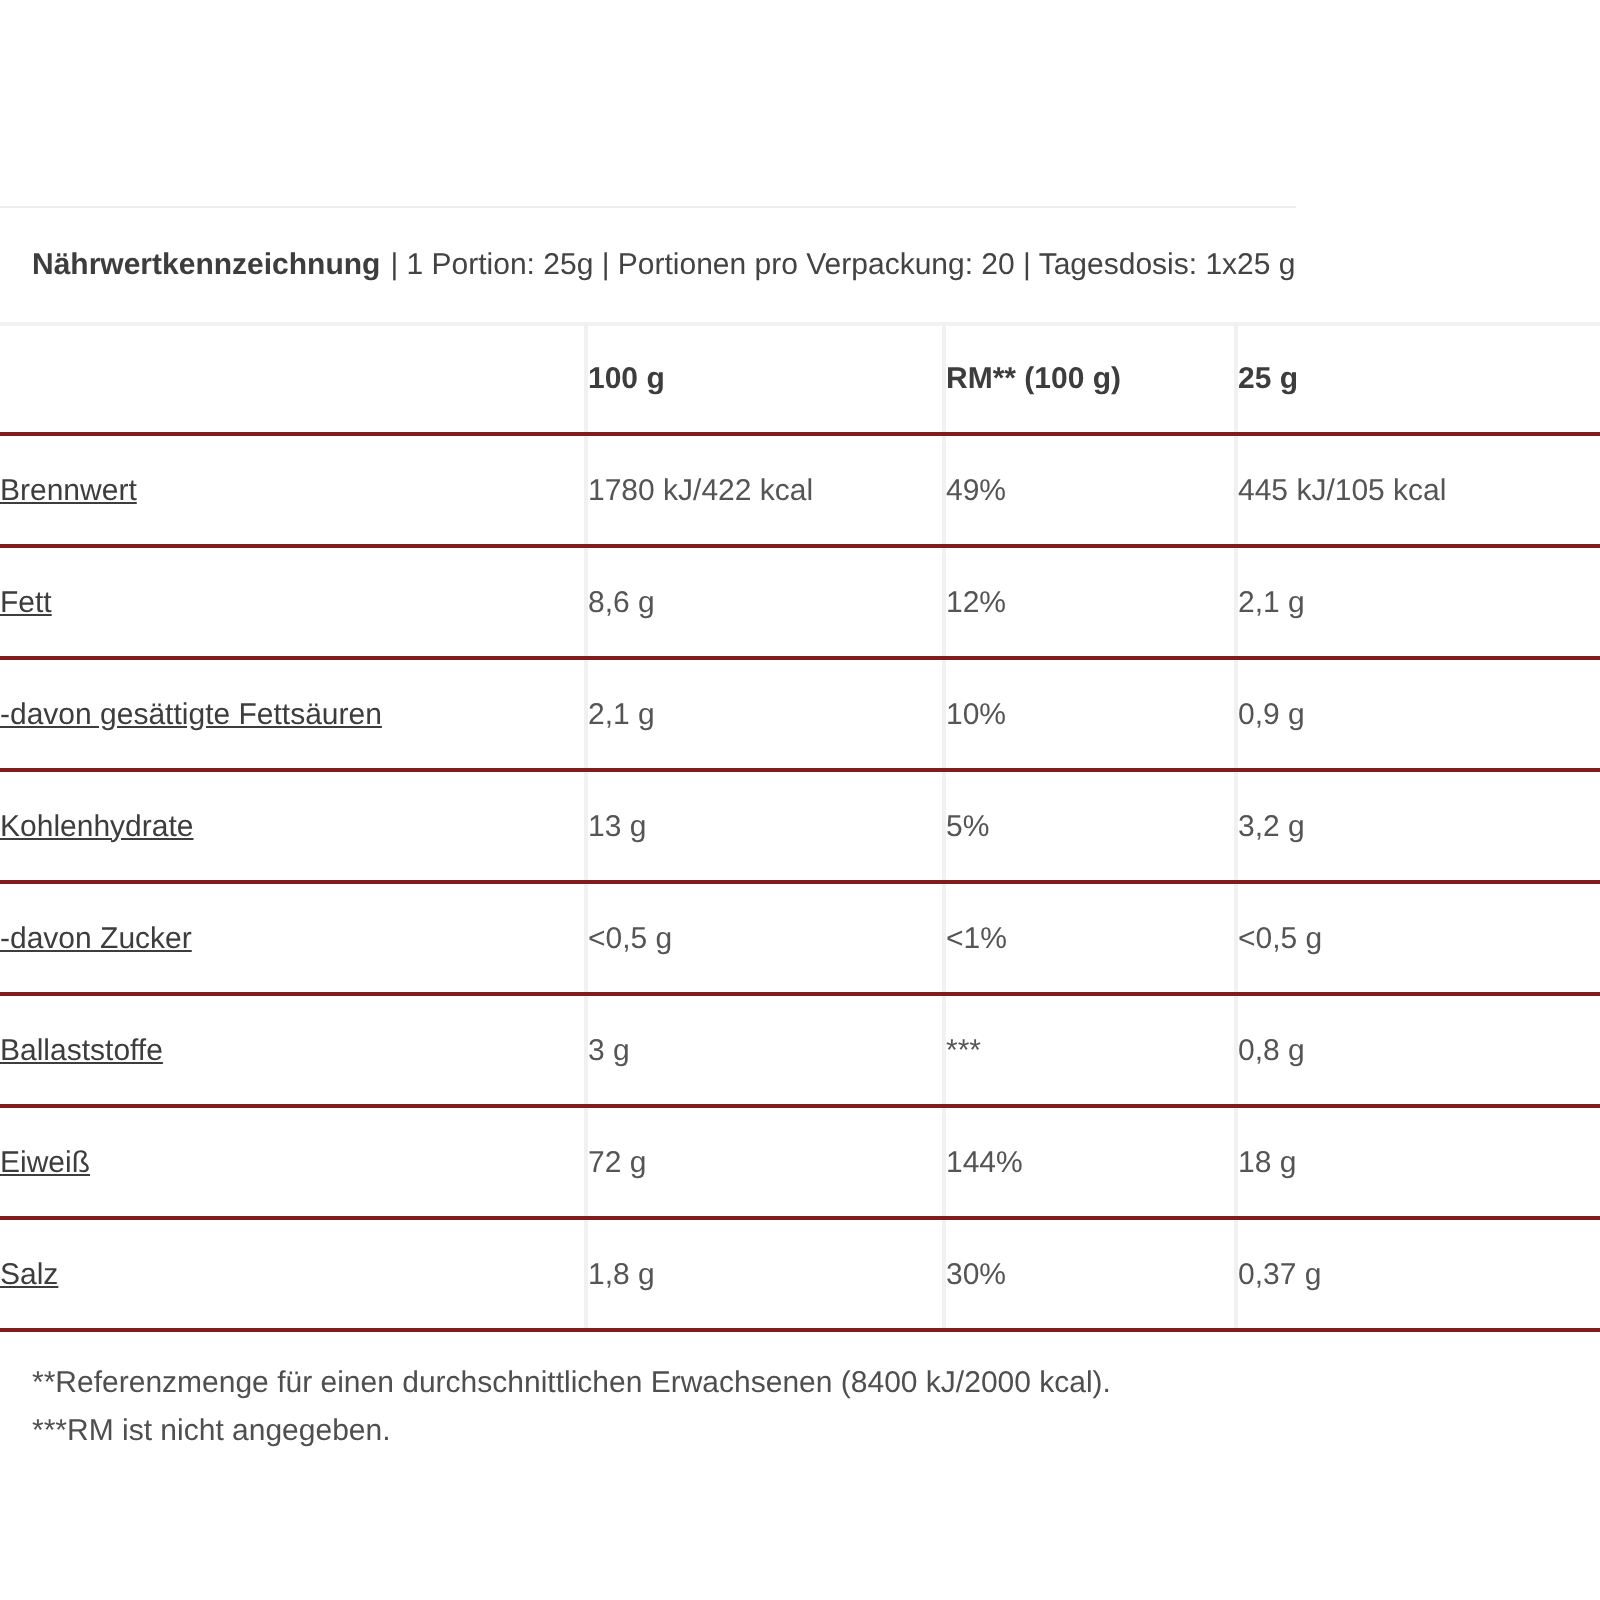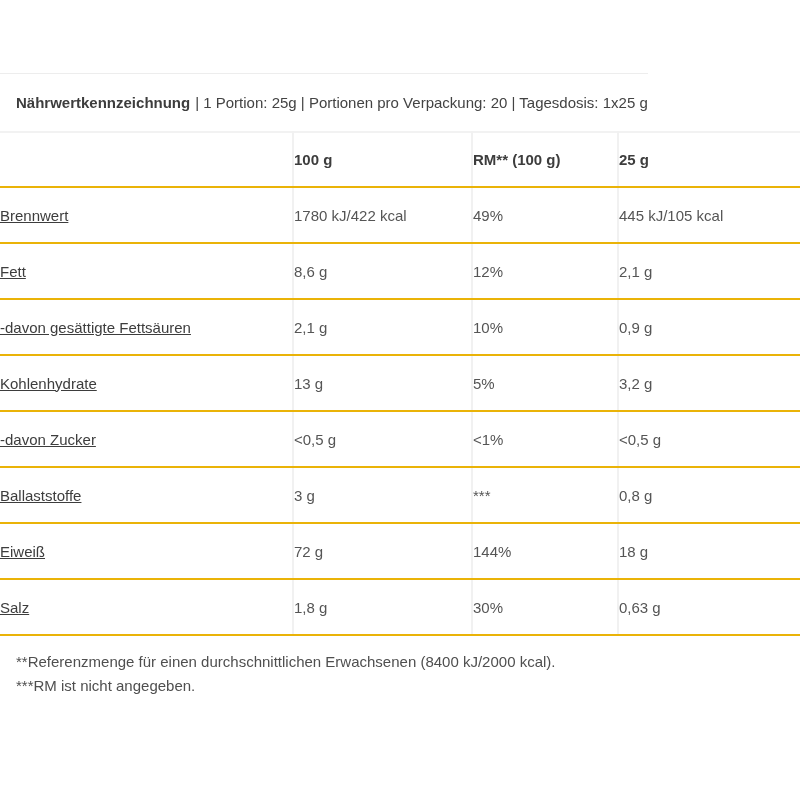--- a/index.html
+++ b/index.html
@@ -4,21 +4,21 @@
 <style>
   * { box-sizing: border-box; }
   html, body {
     margin: 0; padding: 0;
     width: 800px; height: 800px;
     background: #ffffff;
     font-family: "Liberation Sans", sans-serif;
     overflow: hidden;
   }
   .sheet {
-    margin-top: 73px;
+    margin-top: 103px;
     border-top: 1px solid #ededed;
     width: 648px;
   }
   .header-bar {
     height: 57px;
     display: flex;
     align-items: center;
     padding: 0 16px;
     font-size: 15px;
     color: #3d3d3d;
@@ -32,21 +32,21 @@
     border-collapse: collapse;
     table-layout: fixed;
     font-size: 15px;
   }
   table.nutrition col.c1 { width: 293px; }
   table.nutrition col.c2 { width: 179px; }
   table.nutrition col.c3 { width: 146px; }
   table.nutrition col.c4 { width: 182px; }
 
   table.nutrition th, table.nutrition td {
-    border-bottom: 2px solid #eab308;
+    border-bottom: 2px solid #7f1d1d;
     text-align: left;
     font-weight: 400;
     vertical-align: middle;
     padding: 0;
     overflow: hidden;
     white-space: nowrap;
   }
   table.nutrition th { border-top: 2px solid #f2f2f2; height: 55px; font-weight: 700; color: #3d3d3d; }
   table.nutrition td { height: 56px; }
   .sep { border-right: 2px solid #f1f1f1; }
@@ -130,21 +130,21 @@
       <tr>
         <td class="row-label sep">Eiweiß</td>
         <td class="val sep pad-c2">72 g</td>
         <td class="val sep pad-c3">144%</td>
         <td class="val pad-c4">18 g</td>
       </tr>
       <tr>
         <td class="row-label sep">Salz</td>
         <td class="val sep pad-c2">1,8 g</td>
         <td class="val sep pad-c3">30%</td>
-        <td class="val pad-c4">0,63 g</td>
+        <td class="val pad-c4">0,37 g</td>
       </tr>
     </tbody>
   </table>
 
   <div class="footnotes">
     <p>**Referenzmenge für einen durchschnittlichen Erwachsenen (8400 kJ/2000 kcal).</p>
     <p>***RM ist nicht angegeben.</p>
   </div>
 
 </div>

